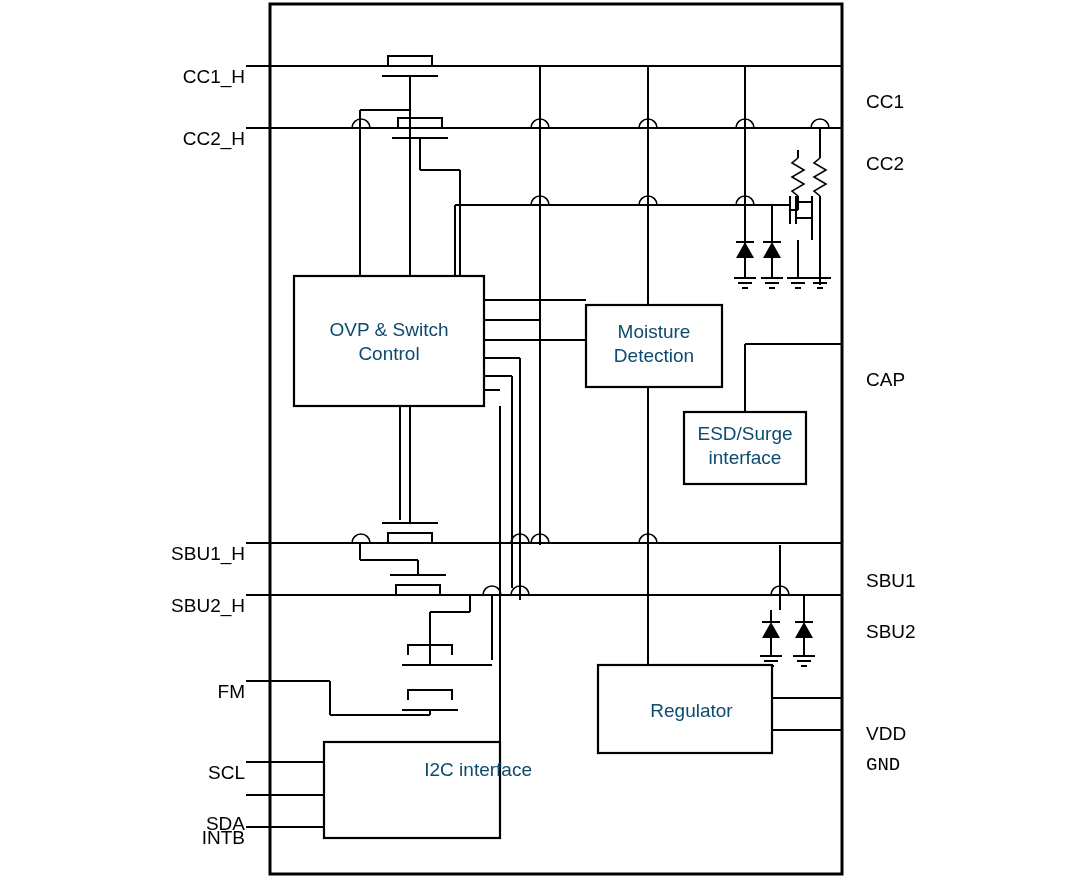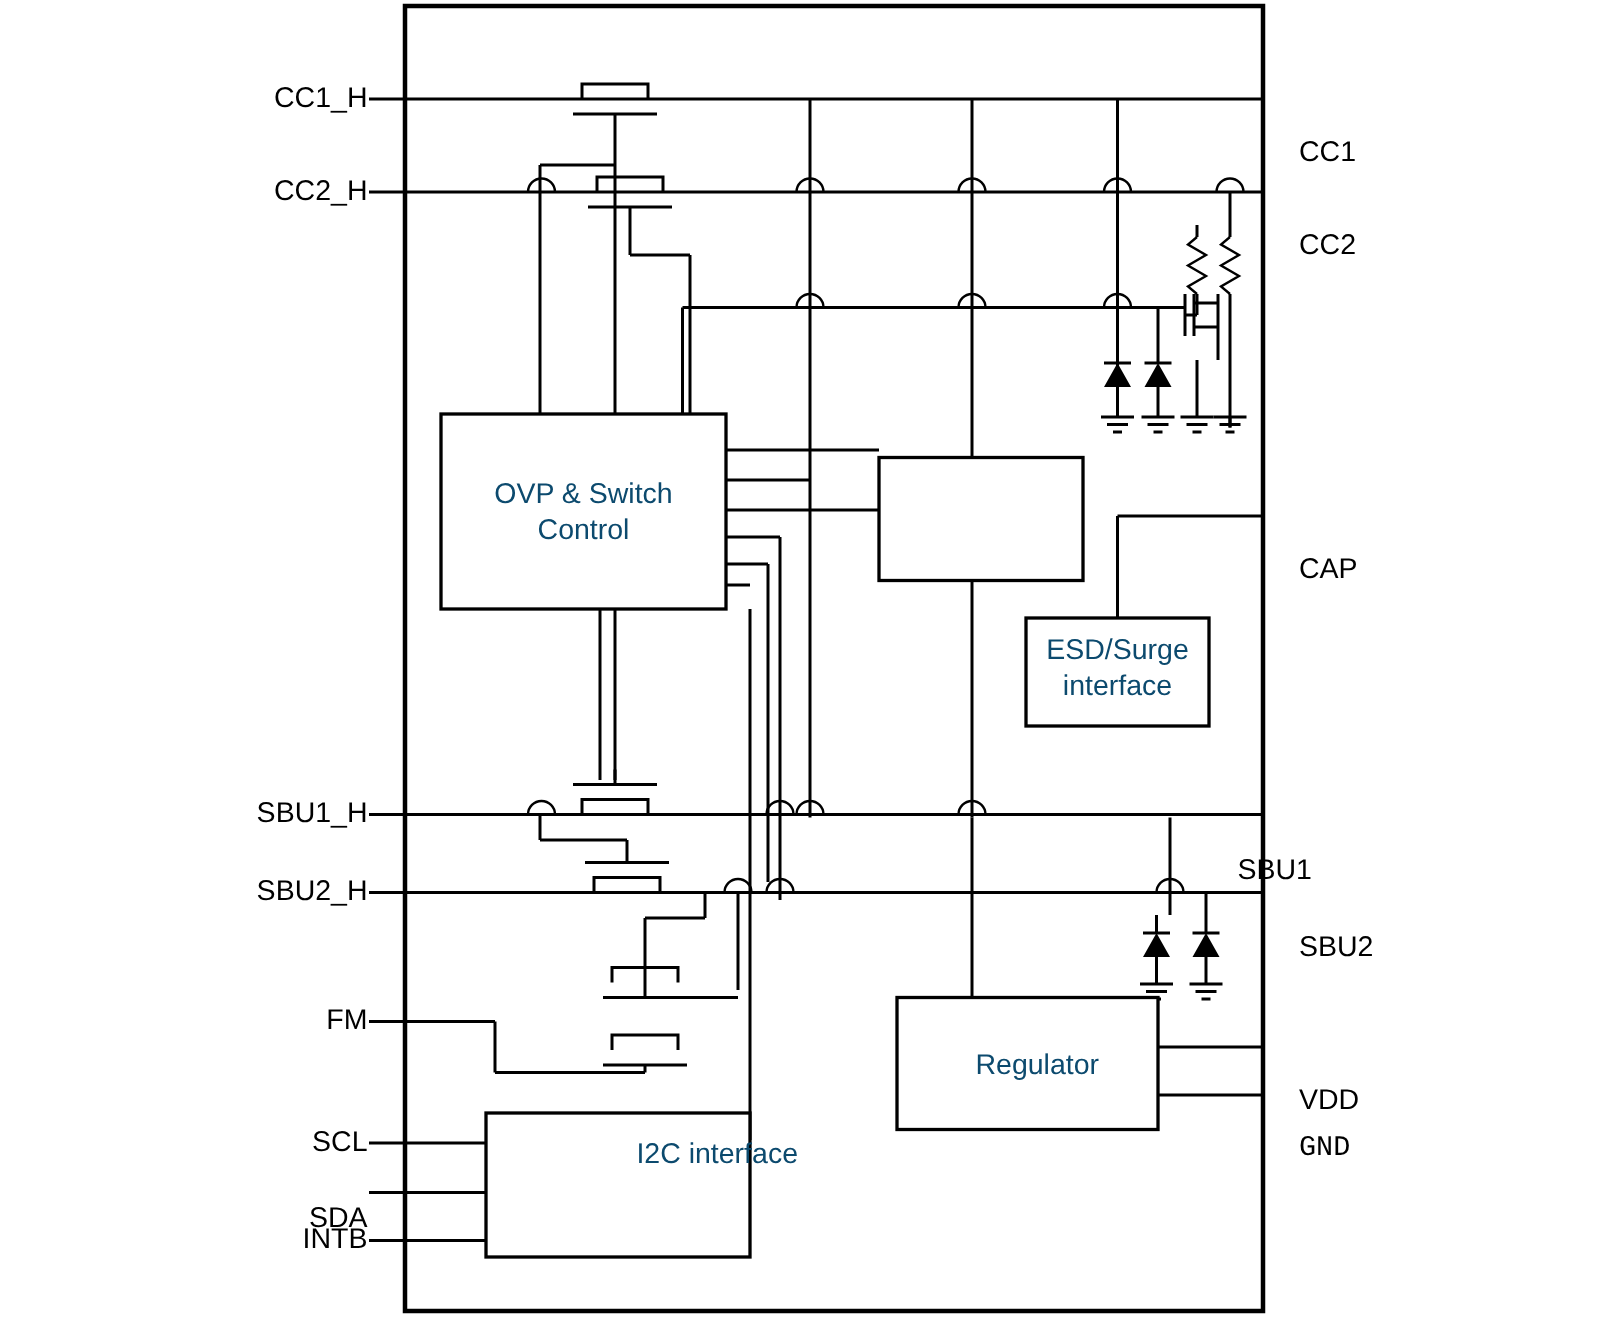--- a/index.html
+++ b/index.html
@@ -24,20 +24,21 @@
   }
   .pin-label {
     position: absolute;
     font-size: 19px;
     color: #000000;
     white-space: nowrap;
     line-height: 1;
   }
   .pin-label.left {
     text-align: right;
+    margin-top: 11px;
   }
   .pin-label.right {
     text-align: left;
     margin-top: 36px;
   }
   .block-label {
     position: absolute;
     font-size: 19px;
     color: #0c4a6e;
     text-align: center;
@@ -244,25 +245,27 @@
   <div class="pin-label left" style="right:835px; top:533px;">SBU1_H</div>
   <div class="pin-label left" style="right:835px; top:585px;">SBU2_H</div>
   <div class="pin-label left" style="right:835px; top:671px;">FM</div>
   <div class="pin-label left" style="right:835px; top:752px;">SCL</div>
   <div class="pin-label left" style="right:835px; top:803px;">SDA</div>
   <div class="pin-label left" style="right:835px; top:817px;">INTB</div>
 
   <div class="pin-label right" style="left:866px; top:56px;">CC1</div>
   <div class="pin-label right" style="left:866px; top:118px;">CC2</div>
   <div class="pin-label right" style="left:866px; top:334px;">CAP</div>
-  <div class="pin-label right" style="left:825px; top:535px;">SBU1</div>
+  <div class="pin-label right" style="left:866px; top:535px;">SBU1</div>
   <div class="pin-label right" style="left:866px; top:586px;">SBU2</div>
   <div class="pin-label right" style="left:866px; top:688px;">VDD</div>
   <div class="pin-label right" style="left:866px; top:720px;font-family:Liberation Mono, monospace;">GND</div>
 
   <div class="block-label" style="left:294px; top:318px; width:190px;">OVP &amp; Switch
 Control</div>
+  <div class="block-label" style="left:586px; top:320px; width:136px;">Moisture
+Detection</div>
   <div class="block-label" style="left:684px; top:422px; width:122px;">ESD/Surge
 interface</div>
   <div class="block-label" style="left:598px; top:699px; width:187px;">Regulator</div>
   <div class="block-label" style="left:324px; top:758px; width:208px;text-align:right;">I2C interface</div>
 
 </div>
 
 </body></html>

